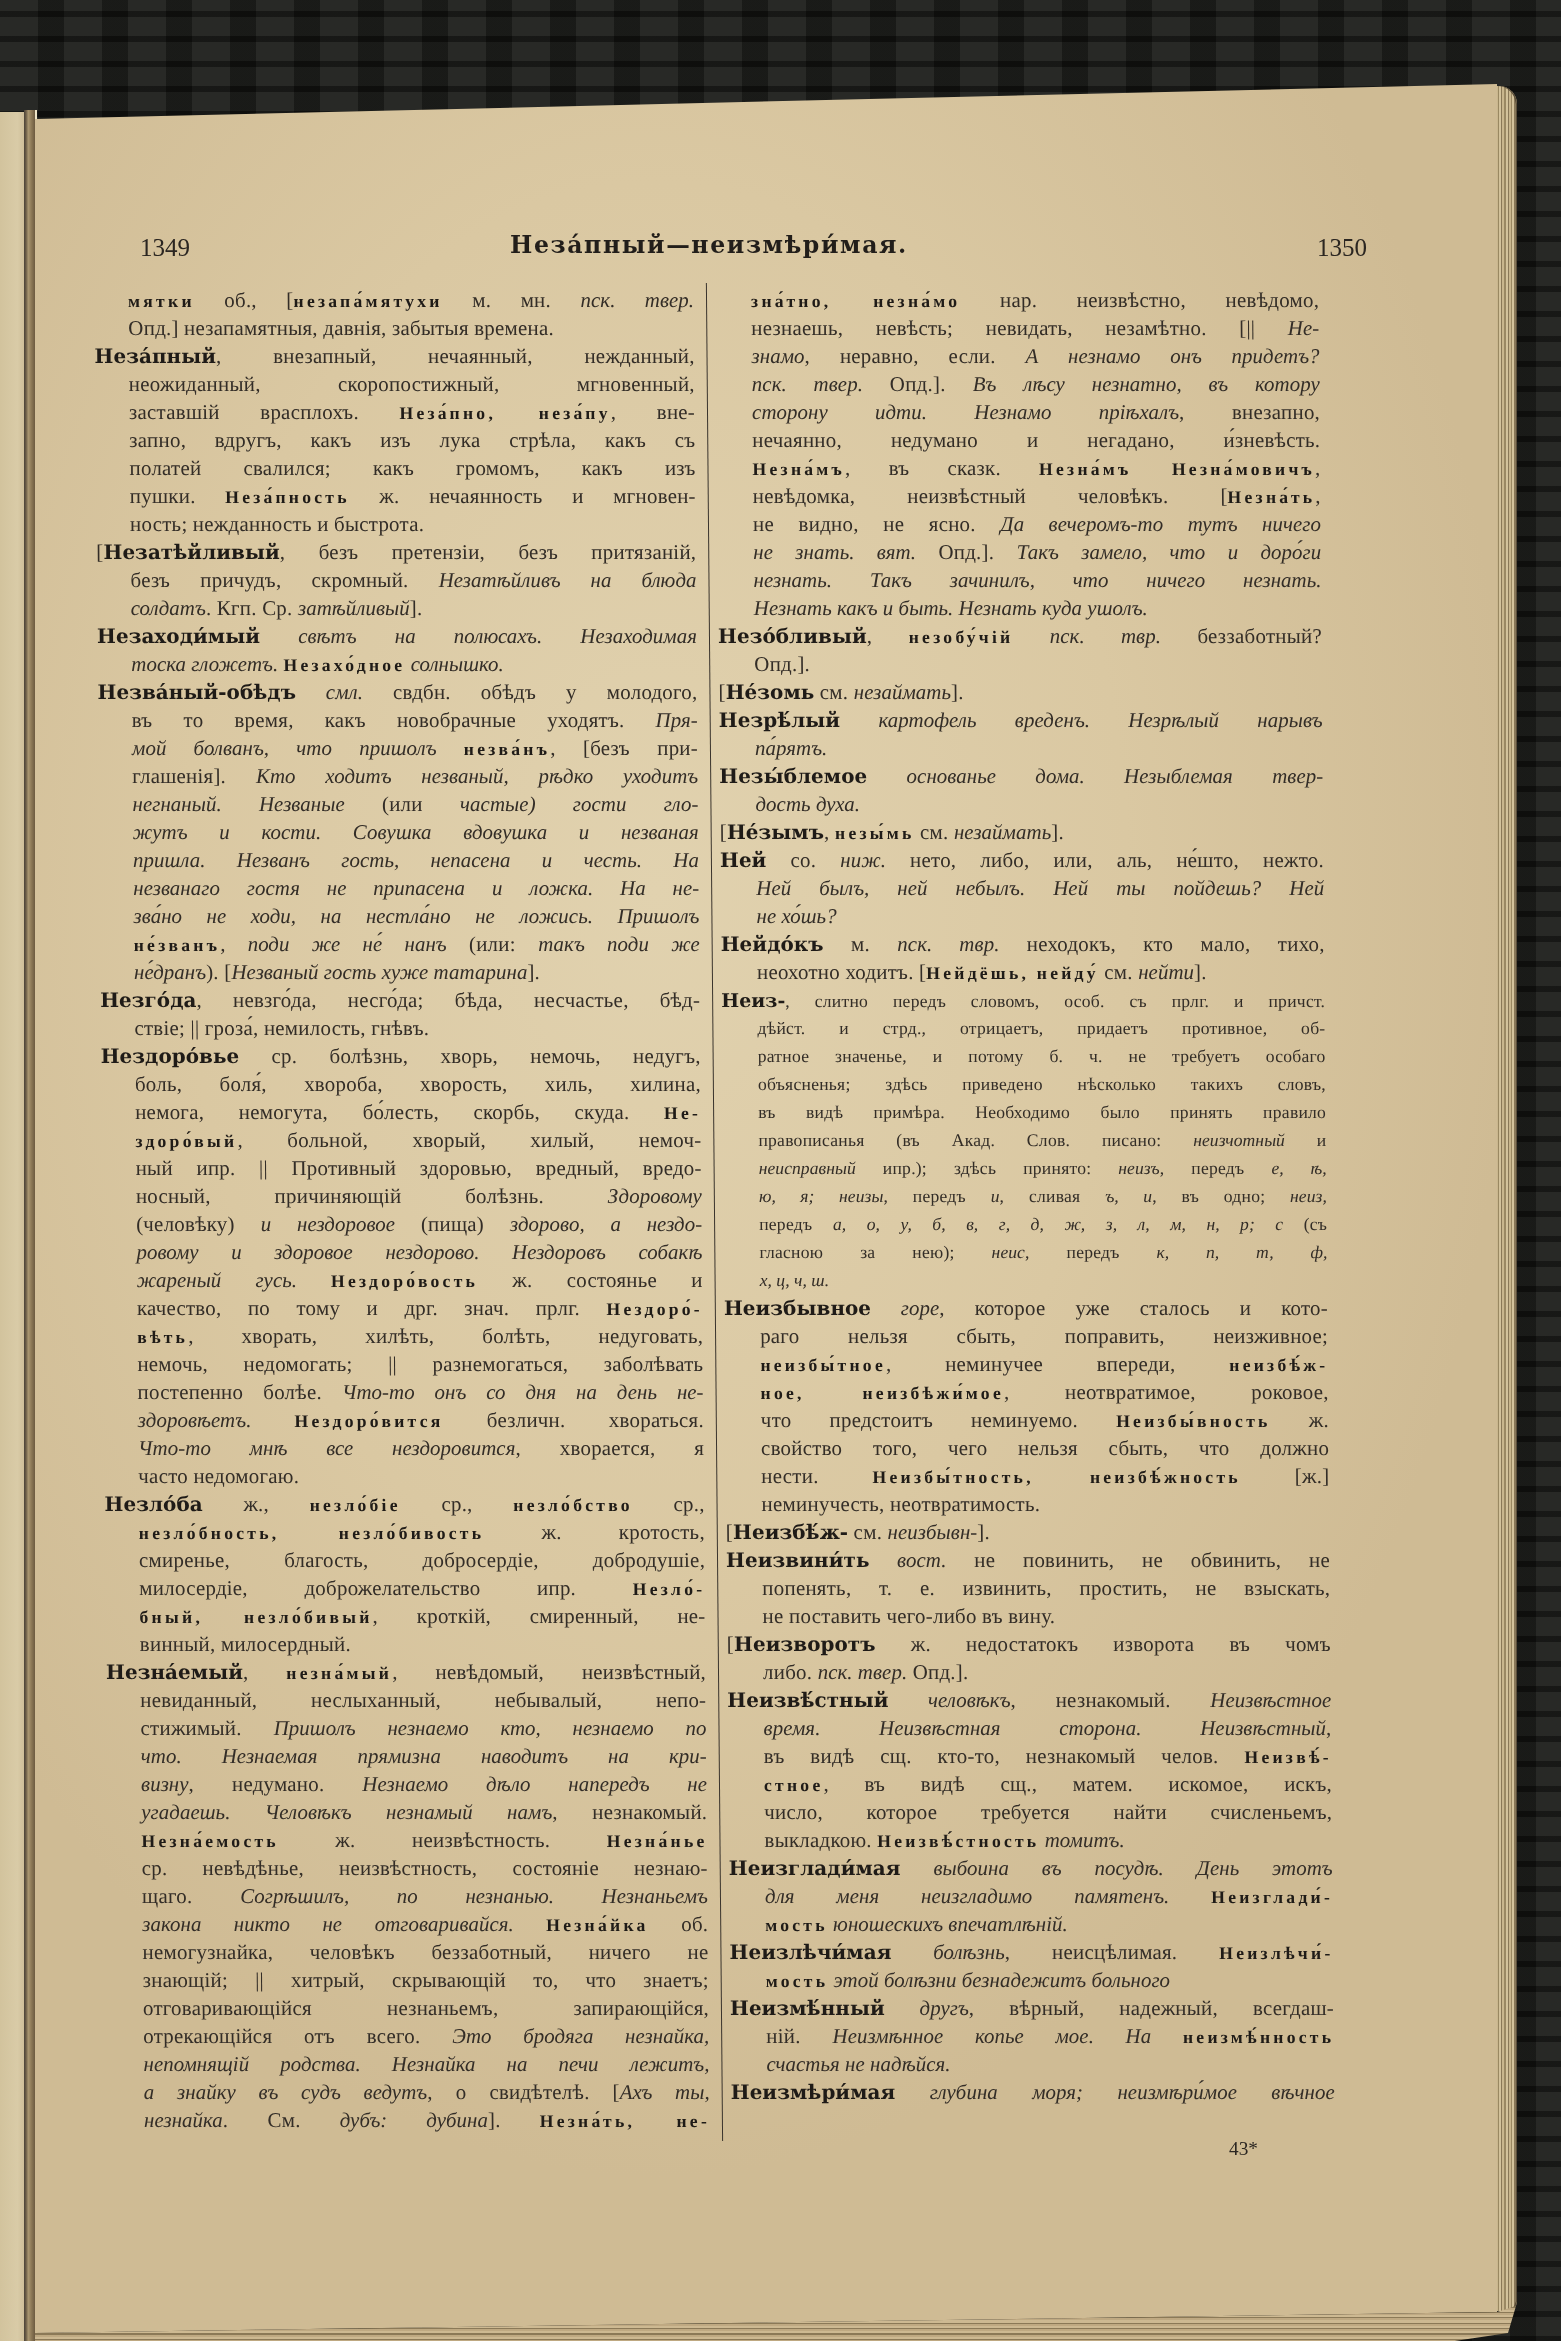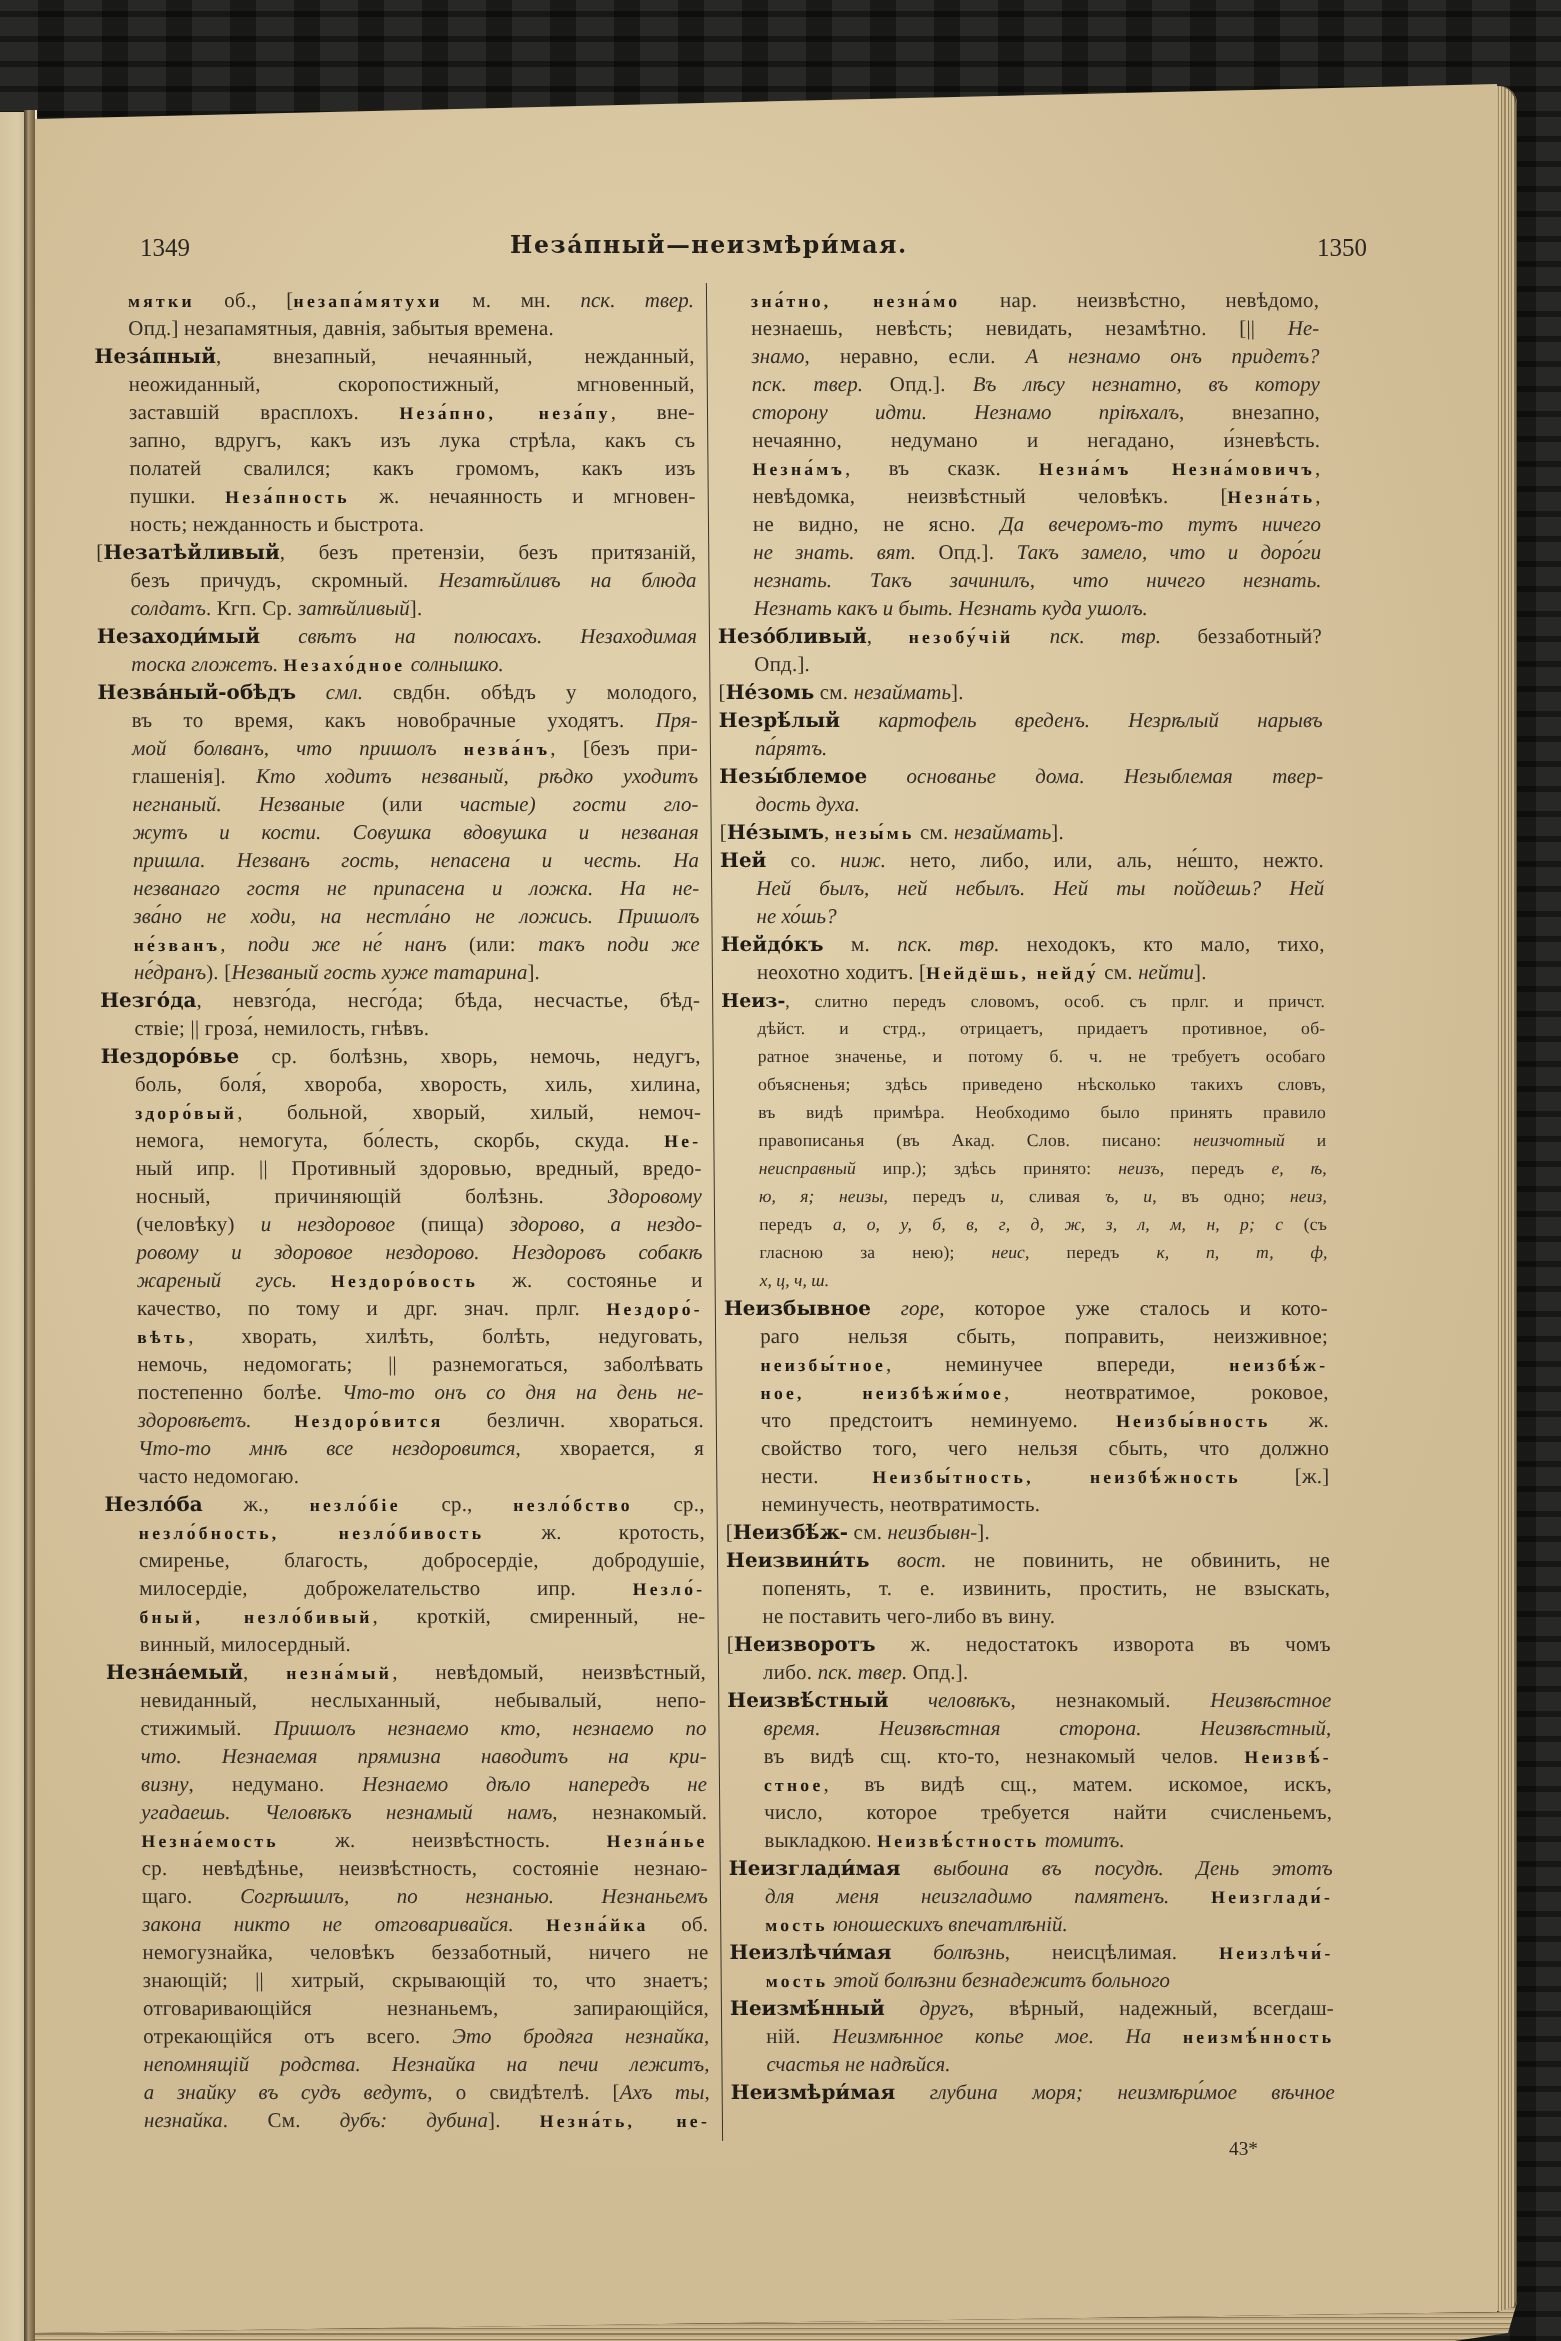--- a/index.html
+++ b/index.html
@@ -129,22 +129,22 @@
       <div class="ln c"><span class="it">жутъ и кости. Совушка вдовушка и незваная</span></div>
       <div class="ln c"><span class="it">пришла. Незванъ гость, непасена и честь. На</span></div>
       <div class="ln c"><span class="it">незванаго гостя не припасена и ложка. На не-</span></div>
       <div class="ln c"><span class="it">зва́но не ходи, на нестла́но не ложись. Пришолъ</span></div>
       <div class="ln c"><span class="sp">не́званъ</span><span class="it">, поди же не́ нанъ </span><span class="rm">(или: </span><span class="it">такъ поди же</span></div>
       <div class="ln ce"><span class="it">не́дранъ</span><span class="rm">). [</span><span class="it">Незваный гость хуже татарина</span><span class="rm">].</span></div>
       <div class="ln h"><span class="hw">Незго́да</span><span class="rm">, невзго́да, несго́да; бѣда, несчастье, бѣд-</span></div>
       <div class="ln ce"><span class="rm">ствіе; || гроза́, немилость, гнѣвъ.</span></div>
       <div class="ln h"><span class="hw">Нездоро́вье</span><span class="rm"> ср. болѣзнь, хворь, немочь, недугъ,</span></div>
       <div class="ln c"><span class="rm">боль, боля́, хвороба, хворость, хиль, хилина,</span></div>
+      <div class="ln c"><span class="rm">немога, немогута, бо́лесть, скорбь, скуда. </span><span class="sp">Не-</span></div>
       <div class="ln c"><span class="sp">здоро́вый</span><span class="rm">, больной, хворый, хилый, немоч-</span></div>
-      <div class="ln c"><span class="rm">немога, немогута, бо́лесть, скорбь, скуда. </span><span class="sp">Не-</span></div>
       <div class="ln c"><span class="rm">ный ипр. || Противный здоровью, вредный, вредо-</span></div>
       <div class="ln c"><span class="rm">носный, причиняющій болѣзнь. </span><span class="it">Здоровому</span></div>
       <div class="ln c"><span class="rm">(человѣку) </span><span class="it">и нездоровое </span><span class="rm">(пища) </span><span class="it">здорово, а нездо-</span></div>
       <div class="ln c"><span class="it">ровому и здоровое нездорово. Нездоровъ собакѣ</span></div>
       <div class="ln c"><span class="it">жареный гусь. </span><span class="sp">Нездоро́вость</span><span class="rm"> ж. состоянье и</span></div>
       <div class="ln c"><span class="rm">качество, по тому и дрг. знач. прлг. </span><span class="sp">Нездоро́-</span></div>
       <div class="ln c"><span class="sp">вѣть</span><span class="rm">, хворать, хилѣть, болѣть, недуговать,</span></div>
       <div class="ln c"><span class="rm">немочь, недомогать; || разнемогаться, заболѣвать</span></div>
       <div class="ln c"><span class="rm">постепенно болѣе. </span><span class="it">Что-то онъ со дня на день не-</span></div>
       <div class="ln c"><span class="it">здоровѣетъ. </span><span class="sp">Нездоро́вится</span><span class="rm"> безличн. хвораться.</span></div>

